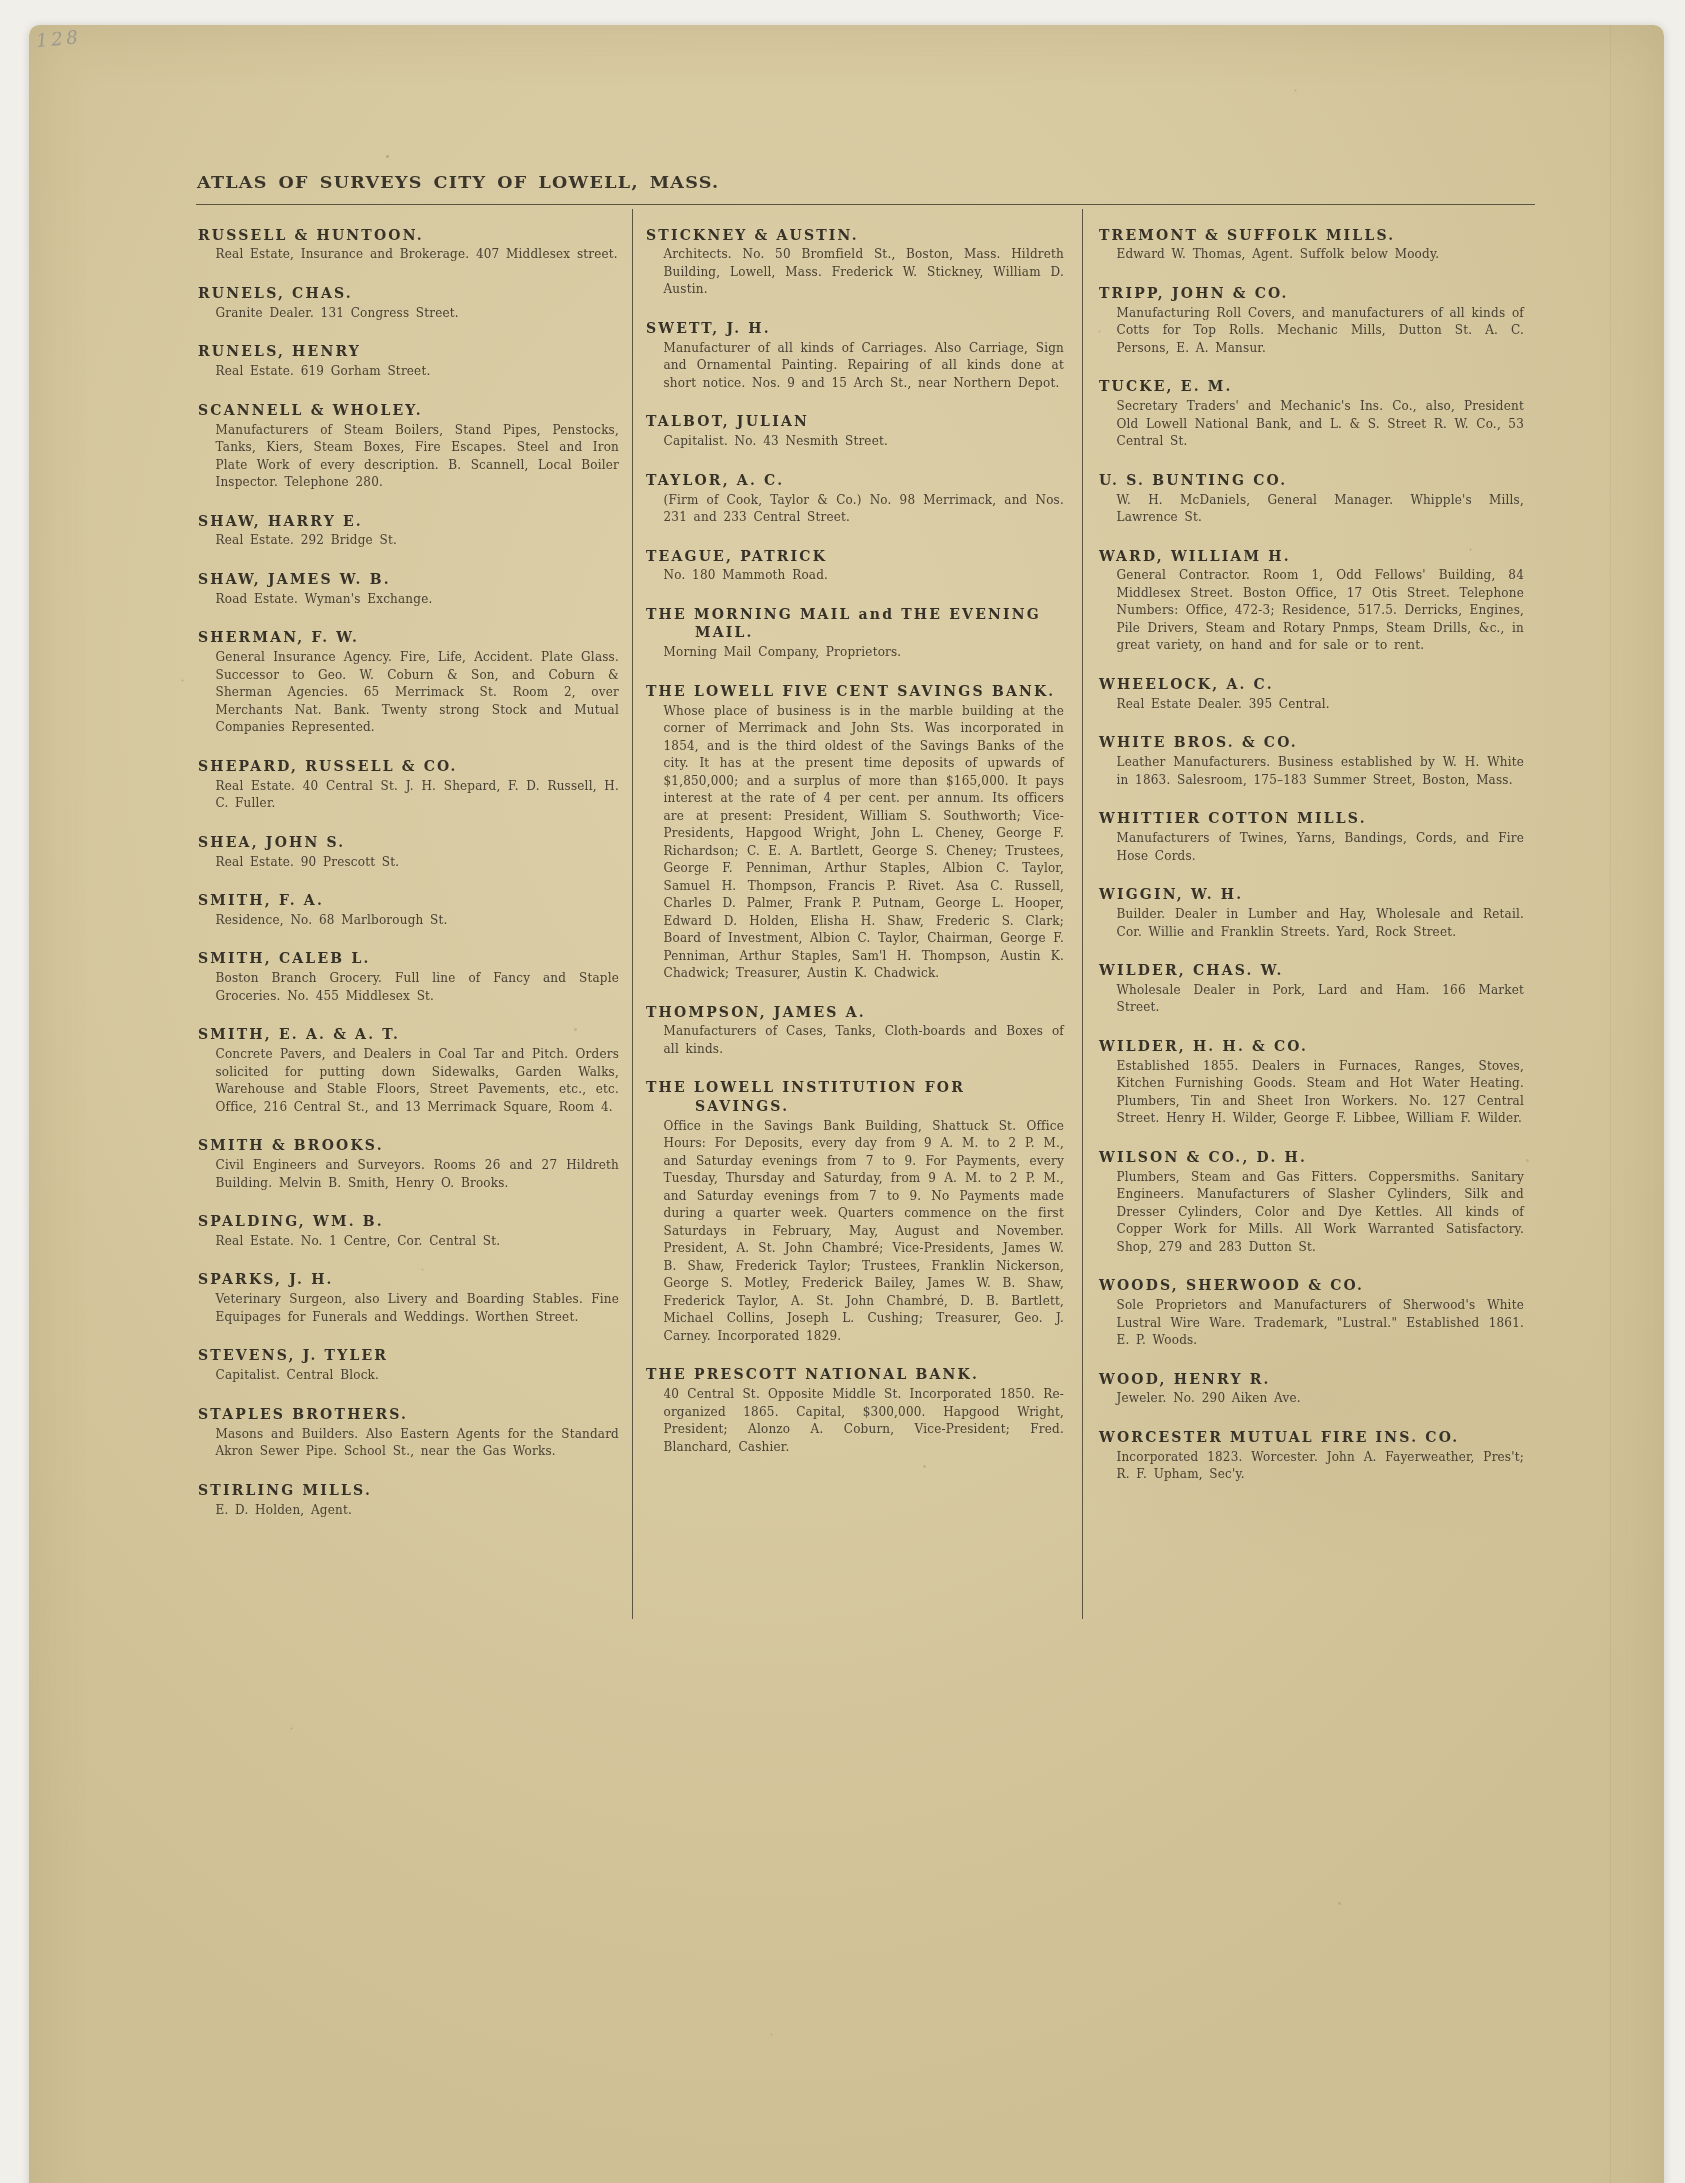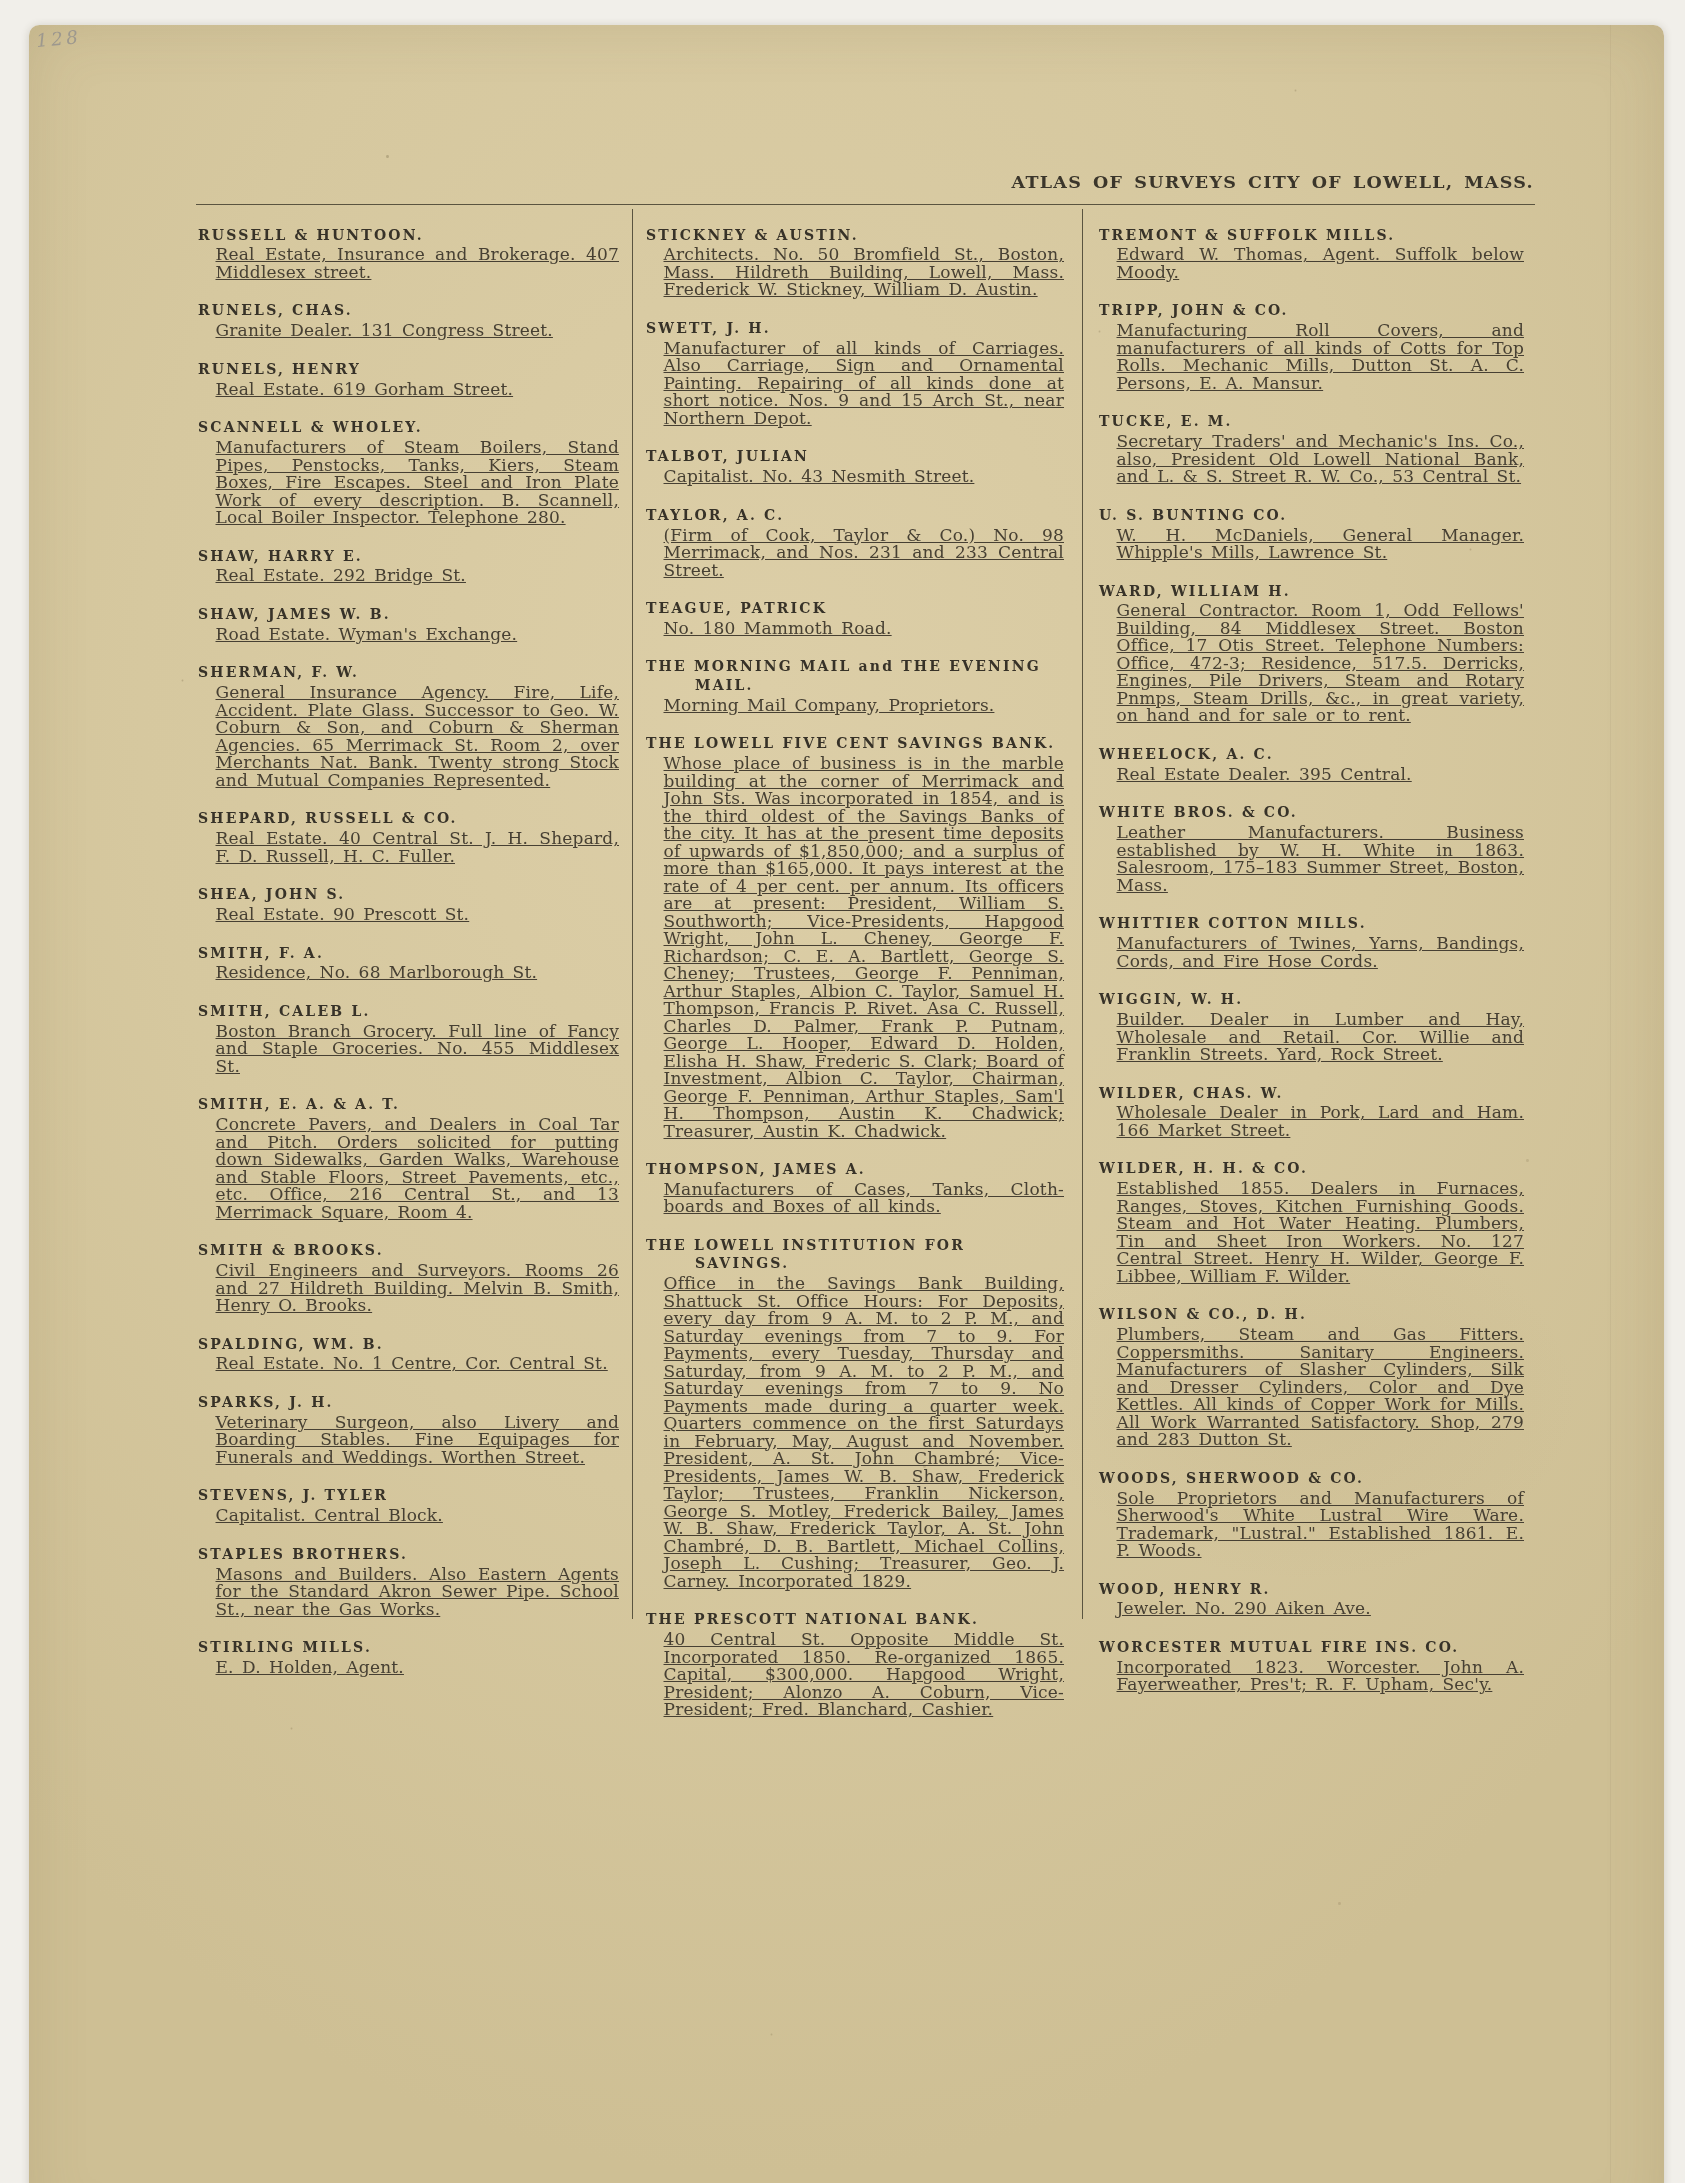--- a/index.html
+++ b/index.html
@@ -27,21 +27,21 @@
   .pencil-note {
     position: absolute; left: 7px; top: 3.5px;
     font-size: 18.3px; font-style: italic;
     color: #9d988e; letter-spacing: 3.5px;
     transform: rotate(-5deg);
   }
 
   .page-title {
     position: absolute; left: 168px; top: 147px;
     width: 1337px; margin: 0;
-    text-align: right;
+    text-align: left;
     font-size: 17.5px; font-weight: 700;
     letter-spacing: 1.3px; word-spacing: 3.5px;
     color: #3b362b;
   }
 
   .header-rule {
     position: absolute; left: 167px; top: 179px;
     width: 1339px; height: 1.3px;
     background: #5a5440;
   }
@@ -63,25 +63,24 @@
   .entry-name {
     font-size: 14px; font-weight: 700;
     letter-spacing: 2.2px;
     line-height: 18.3px;
     color: #373228;
     margin: 0 0 2.6px 0;
     padding-left: 49px; text-indent: -49px; 
   }
   .entry-desc {
     margin-left: 17.5px;
-    font-size: 17px; line-height: 17.5px;
+    font-size: 12px; line-height: 17.5px;
     letter-spacing: 0.2px; word-spacing: 2.6px;
     text-align: justify; text-align-last: left;
     color: #474033;
-    text-decoration: underline;
   }
 
   .crease {
     position: absolute; right: 53px; top: 0;
     width: 1.3px; height: 100%;
     background: rgba(90,75,45,0.06);
   }
 
   .specks {
     position: absolute; left: 0; top: 0; width: 0.9px; height: 0.9px;

